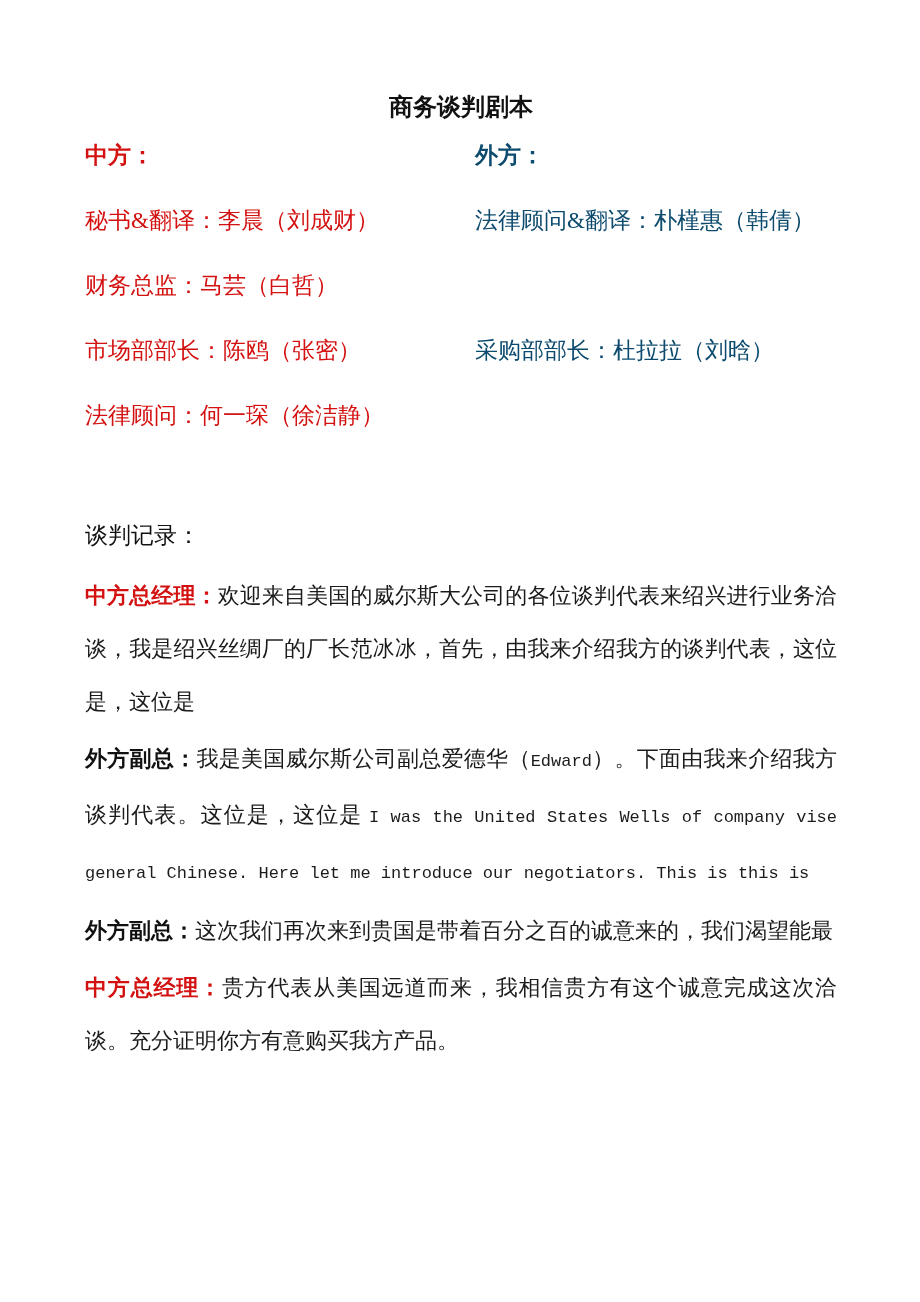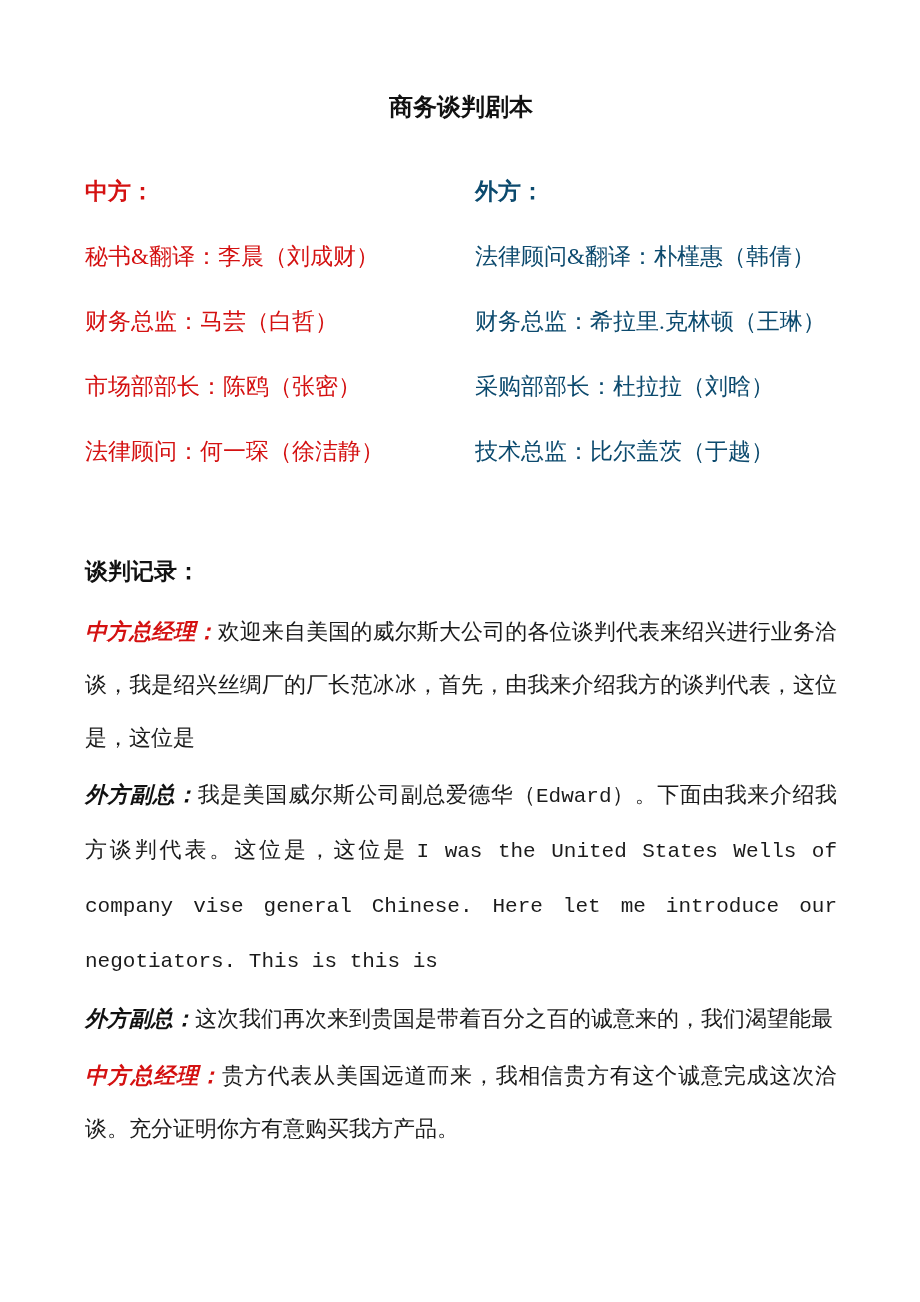--- a/index.html
+++ b/index.html
@@ -23,21 +23,21 @@
   }
   .doc-title {
     margin: 91px 0 0 0;
     font-size: 24px;
     line-height: 32px;
     font-weight: bold;
     text-align: center;
     color: #111111;
   }
   .roster {
-    margin-top: 54px;
+    margin-top: 18px;
   }
   .roster-row {
     display: flex;
     line-height: 30px;
     font-size: 23px;
     margin-bottom: 35px;
   }
   .roster-row .cell-left {
     width: 390px;
     flex: 0 0 390px;
@@ -48,42 +48,41 @@
   .roster-row.header .cell-left,
   .roster-row.header .cell-right {
     font-weight: bold;
   }
   .cell-left { color: var(--red, #d41111); }
   .cell-right { color: #0c4a6e; }
   .record-heading {
     margin-top: 90px;
     font-size: 23px;
     line-height: 30px;
-    font-weight: bold;
+    font-weight: normal;
     color: #111111;
   }
   .entries {
     margin-top: 18px;
   }
   .entry {
     margin: 0 0 4px 0;
     font-size: 22px;
     line-height: 53px;
     text-align: justify;
     color: #1b1b1b;
   }
   .entry .speaker {
     font-weight: bold;
-    font-style: italic;
   }
   .entry .speaker.red { color: var(--red, #d41111); }
   .entry .speaker.black { color: #111111; margin-top: 41px; }
   .latin {
     font-family: "Liberation Mono", "DejaVu Sans Mono", monospace;
-    font-size: 21px;
+    font-size: 17px;
   }
 </style>
 </head>
 <body>
 
 <div class="page">
 
   <h1 class="doc-title">商务谈判剧本</h1>
 
   <div class="roster">
@@ -91,29 +90,27 @@
       <div class="cell-left">中方：</div>
       <div class="cell-right">外方：</div>
     </div>
     <div id="roster-rows">
         <div class="roster-row">
           <div class="cell-left">秘书&amp;翻译：李晨（刘成财）</div>
           <div class="cell-right">法律顾问&amp;翻译：朴槿惠（韩倩）</div>
         </div>
         <div class="roster-row">
           <div class="cell-left">财务总监：马芸（白哲）</div>
-          <div class="cell-right">财务总监：希拉里.克林顿（王琳）</div>
         </div>
         <div class="roster-row">
           <div class="cell-left">市场部部长：陈鸥（张密）</div>
           <div class="cell-right">采购部部长：杜拉拉（刘晗）</div>
         </div>
         <div class="roster-row">
           <div class="cell-left">法律顾问：何一琛（徐洁静）</div>
-          <div class="cell-right">技术总监：比尔盖茨（于越）</div>
         </div>
       </div>
   </div>
 
   <div class="record">
     <div class="record-heading">谈判记录：</div>
     <div class="entries" id="entries">
         <p class="entry"><span class="speaker red">中方总经理：</span><span>欢迎来自美国的威尔斯大公司的各位谈判代表来绍兴进行业务洽谈，我是绍兴丝绸厂的厂长范冰冰，首先，由我来介绍我方的谈判代表，这位是，这位是</span></p>
         <p class="entry"><span class="speaker black">外方副总：</span><span>我是美国威尔斯公司副总爱德华（<span class="latin">Edward</span>）。下面由我来介绍我方谈判代表。这位是，这位是 <span class="latin">I was the United States Wells of company vise general Chinese.  Here let me introduce our negotiators.  This is this is</span></span></p>
         <p class="entry"><span class="speaker black">外方副总：</span><span>这次我们再次来到贵国是带着百分之百的诚意来的，我们渴望能最</span></p>

